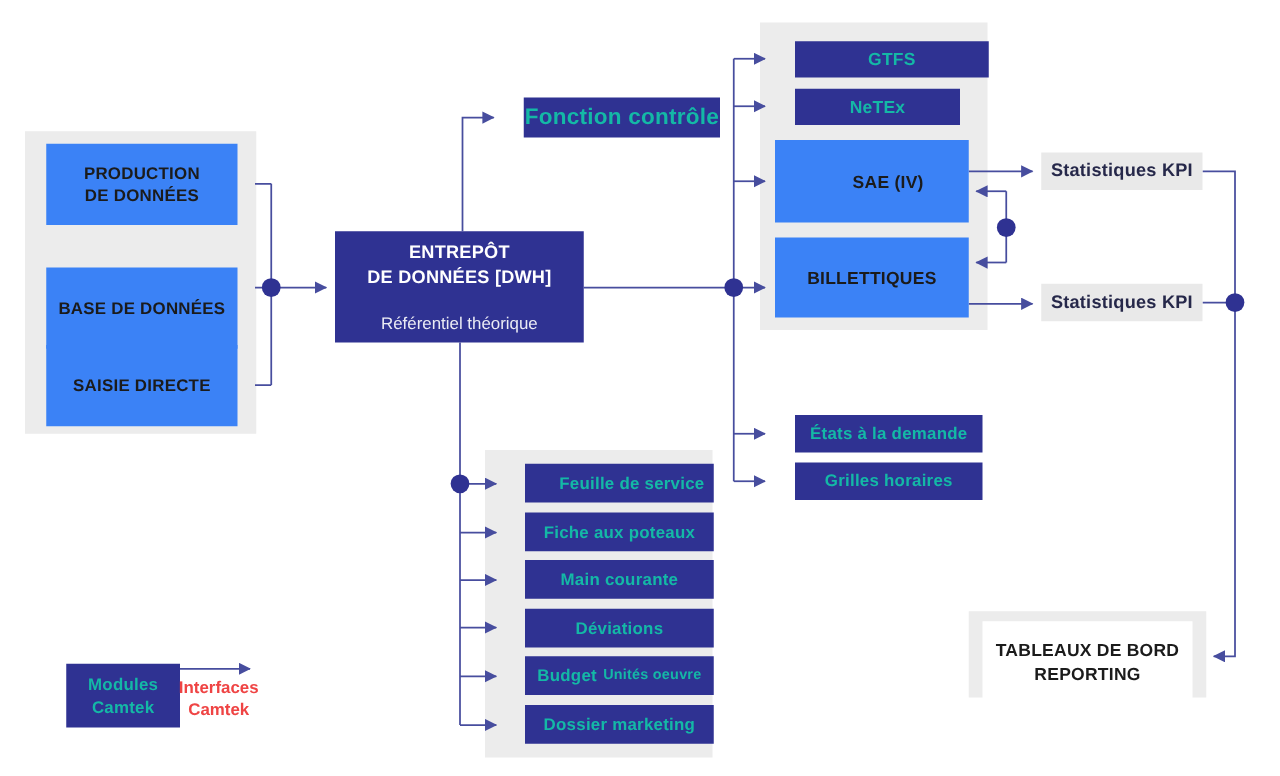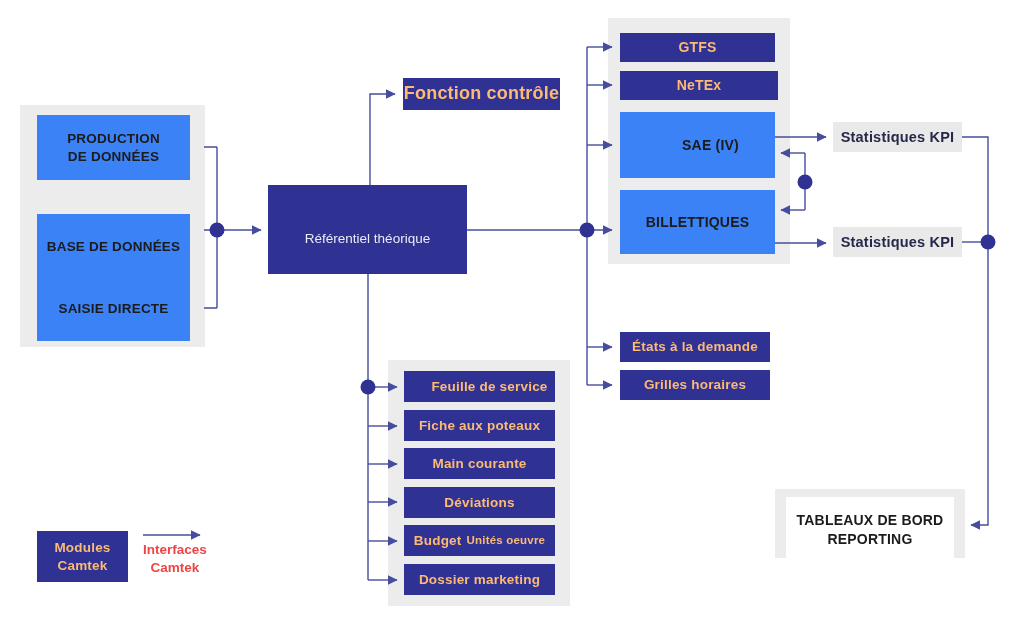--- a/index.html
+++ b/index.html
@@ -27,26 +27,26 @@
   .src{left:37px;width:153px;height:65px;}
   .src-1{top:115px;}
   .src-2{top:214px;}
   .src-3{top:276px;}
   .sys{left:620px;width:155px;font-size:14px;}
   .sys-sae{top:112px;height:66px;padding-left:26px;}
   .sys-bil{top:190px;height:64px;}
 
   
   .blue-box{
-    background:#2f3292;color:#fdba74;font-weight:bold;font-size:13.5px;
-    letter-spacing:.2px;line-height:1.3;
+    background:#2f3292;color:#14b8a6;font-weight:bold;font-size:13.5px;
+    letter-spacing:.2px;line-height:1.3;margin-left:16px;
   }
   .box-control{left:403px;top:78px;width:157px;height:32px;font-size:18px;}
   .box-gtfs{left:620px;top:33px;width:155px;height:29px;font-size:14px;}
-  .box-netex{left:620px;top:71px;width:158px;height:29px;font-size:14px;}
+  .box-netex{left:620px;top:71px;width:132px;height:29px;font-size:14px;}
   .box-out1{left:620px;top:332px;width:150px;height:30px;}
   .box-out2{left:620px;top:370px;width:150px;height:30px;}
   .mod{left:404px;width:151px;height:31px;}
   .mod-1{top:371px;padding-left:20px;} .mod-2{top:410px;} .mod-3{top:448px;}
   .mod-4{top:487px;} .mod-5{top:525px;} .mod-6{top:564px;}
   .mod-sub{font-size:11.5px;margin-left:5px;}
 
   
   .box-dwh{
     left:268px;top:185px;width:199px;height:89px;background:#2f3292;color:#fff;
@@ -134,20 +134,22 @@
     <circle cx="988" cy="242" r="7.5"></circle>
   </g>
 </svg>
 
 <div class="abs white-box center pre src src-1">PRODUCTION
 DE DONNÉES</div>
 <div class="abs white-box center pre src src-2">BASE DE DONNÉES</div>
 <div class="abs white-box center pre src src-3">SAISIE DIRECTE</div>
 
 <div class="abs center box-dwh">
+  <div class="dwh-title pre">ENTREPÔT
+DE DONNÉES [DWH]</div>
   <div class="dwh-sub">Référentiel théorique</div>
 </div>
 
 <div class="abs blue-box center box-control">Fonction contrôle</div>
 
 <div class="abs blue-box center box-gtfs">GTFS</div>
 <div class="abs blue-box center box-netex">NeTEx</div>
 <div class="abs white-box center sys sys-sae">SAE (IV)</div>
 <div class="abs white-box center sys sys-bil">BILLETTIQUES</div>
 

